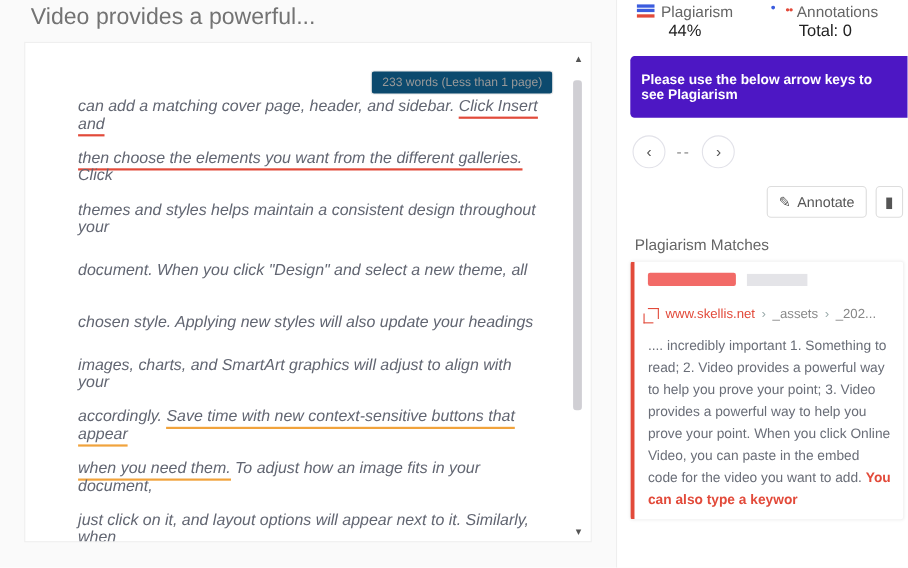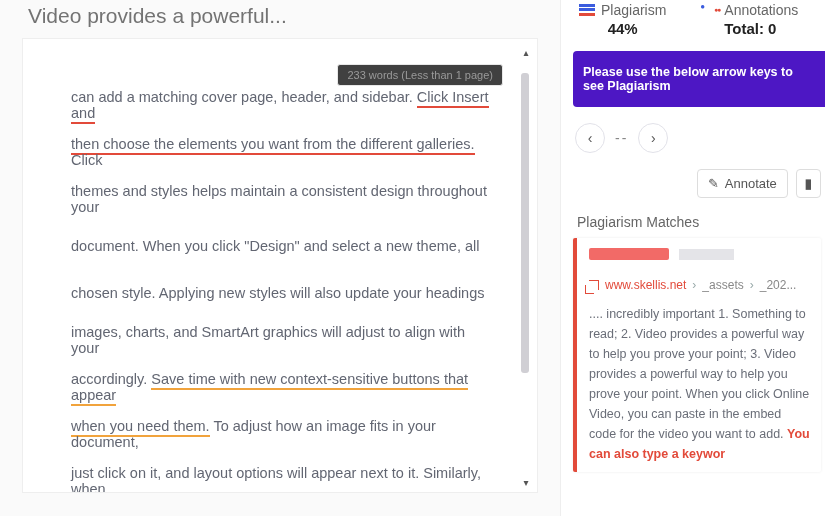--- a/index.html
+++ b/index.html
@@ -30,35 +30,36 @@
       margin: 0 22px 0 22px;
       height: 455px;
       background: #fff;
       border: 1px solid #eee;
     }
     .doc-badge {
       position: absolute;
       right: 34px;
       top: 25px;
       border: 1px solid #e8e8e8;
-      background: #404040;
+      background: #0c4a6e;
       color: #999;
       font-size: 11px;
       padding: 4px 9px;
       border-radius: 3px;
       z-index: 3;
     }
     .doc-scroll {
       position: absolute;
       inset: 0;
       padding: 0 48px 10px 48px;
       overflow: hidden;
     }
     .doc-lines {
       margin-top: -5px;
+      font-style: italic;
     }
     .doc-line {
       position: relative;
       height: 47px;
       display: flex;
       align-items: center;
       font-size: 14.5px;
       color: #626672;
       font-weight: 300;
     }
@@ -120,21 +121,21 @@
     }
     .stat-top {
       display: flex;
       align-items: center;
       gap: 6px;
       font-size: 14px;
       color: #666;
       justify-content: center;
     }
     .stat-val {
-      font-weight: 700;
+      font-weight: 400;
       font-size: 15px;
       color: #222;
       padding-top: 2px;
     }
     .icon-plag, .icon-ann {
       width: 16px; height: 12px; display: inline-block;
     }
     .icon-plag {
       border-top: 3px solid #3b5cde;
       border-bottom: 3px solid #e24a3a;

